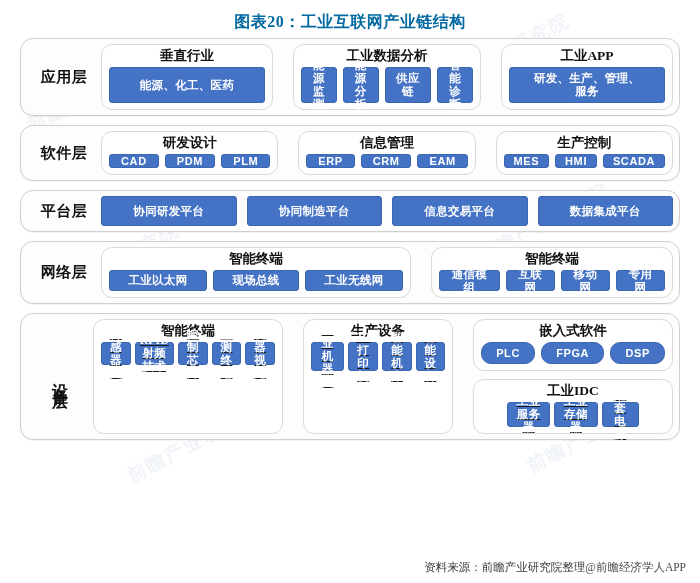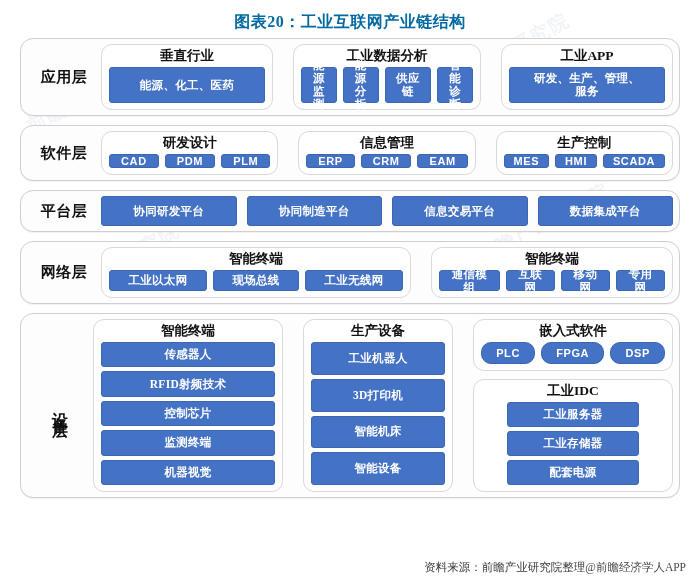--- a/index.html
+++ b/index.html
@@ -121,22 +121,23 @@
     white-space: nowrap;
   }
   .group-items {
     display: flex;
     gap: 6px;
     flex: 1 1 auto;
     align-items: stretch;
     min-width: 0;
   }
   .group-items.col {
-    flex-direction: column;
+    flex-direction: row;
     gap: 4px;
+    text-decoration: underline;
   }
 
   
   .chip {
     background: #4472c4;
     border: 1px solid #3b66b0;
     border-radius: 3px;
     color: #ffffff;
     font-weight: bold;
     font-size: 11px;

